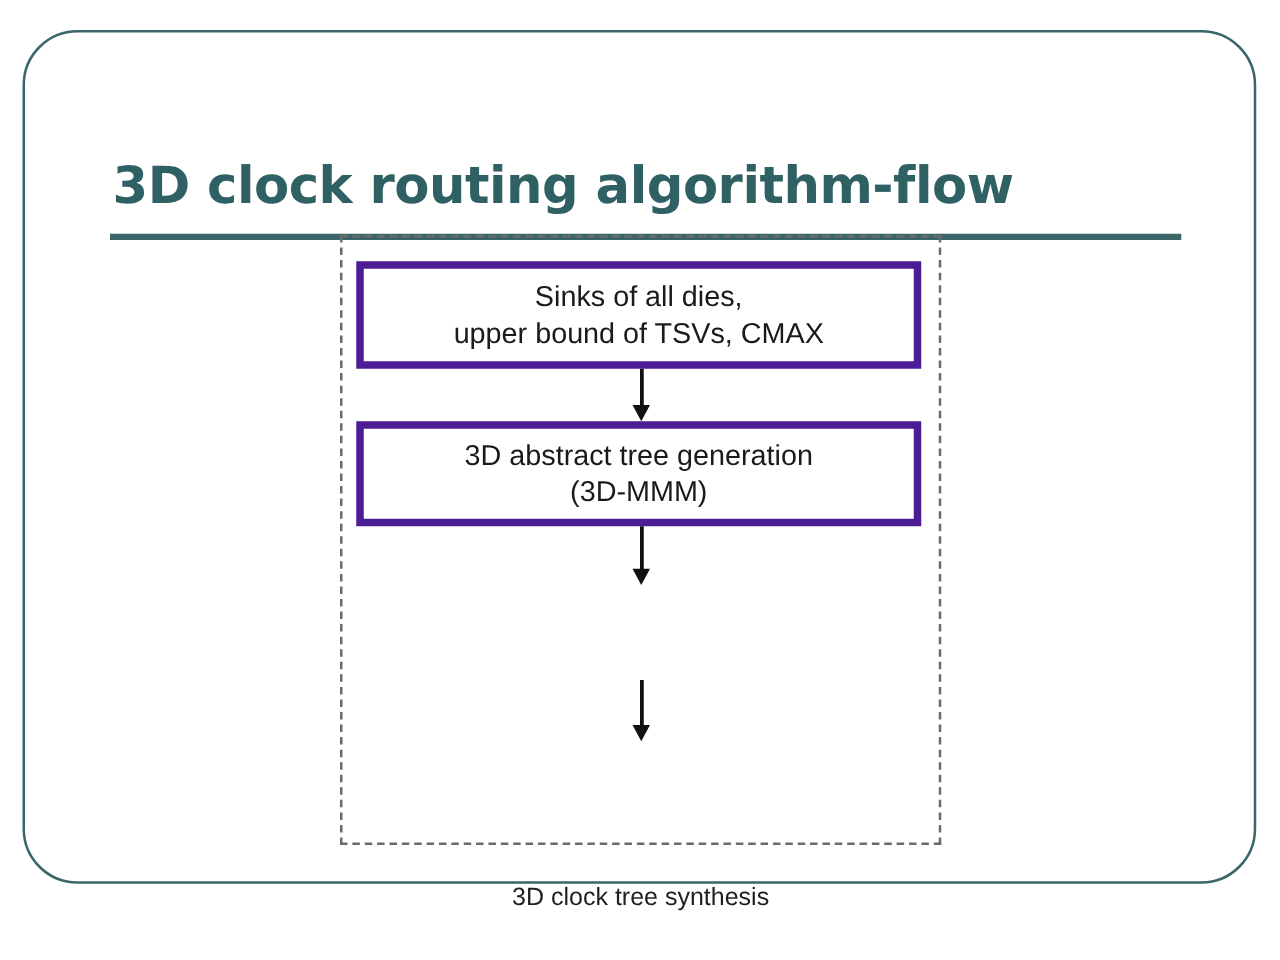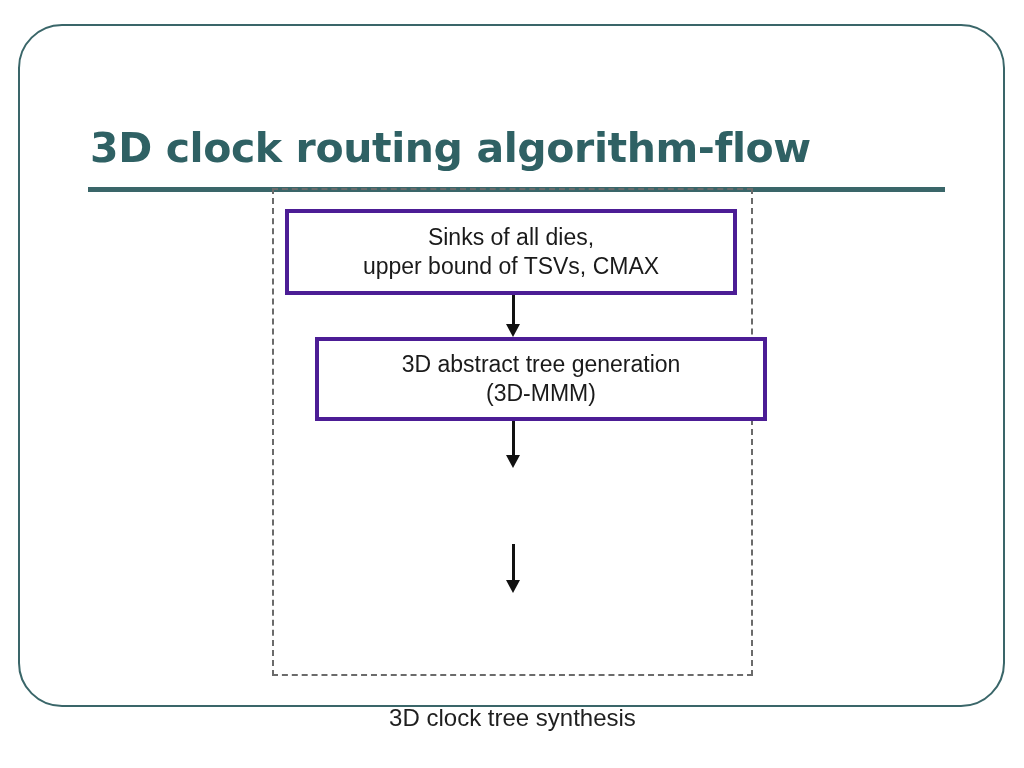--- a/index.html
+++ b/index.html
@@ -68,36 +68,36 @@
     box-sizing: border-box;
     border: 2px dashed #6b6b6b;
     background: transparent;
   }
 
   
   .flow-box {
     position: absolute;
     left: 285px;
     box-sizing: border-box;
-    border: 4px solid #4c1d95;
+    border: 6px solid #4c1d95;
     background: #ffffff;
     color: #1a1a1a;
     font-family: "Liberation Sans", sans-serif;
     font-size: 23px;
     line-height: 29px;
     text-align: center;
     display: flex;
     align-items: center;
     justify-content: center;
     width: 452px;
   }
   .flow-box .box-text { display: block; white-space: pre-line; }
 
   #box-1 { top: 209px; height: 86px; }
-  #box-2 { top: 337px; height: 84px; margin-left: 30px; }
+  #box-2 { top: 337px; height: 84px; }
   #box-3 { top: 468px; height: 76px; }
   #box-4 { top: 593px; height: 53px; }
 
   
   .arrow {
     position: absolute;
     left: 506px;
     width: 15px;
   }
   .arrow .shaft {
@@ -130,21 +130,21 @@
 
   
   #caption {
     position: absolute;
     left: 272px;
     top: 703px;
     width: 481px;
     text-align: center;
     color: #1f1f1f;
     font-family: "Liberation Sans", sans-serif;
-    font-size: 24px;
+    font-size: 20px;
     line-height: 30px;
   }
 </style>
 </head>
 <body>
 
 <div id="slide">
 
   <div id="slide-frame"></div>
 

